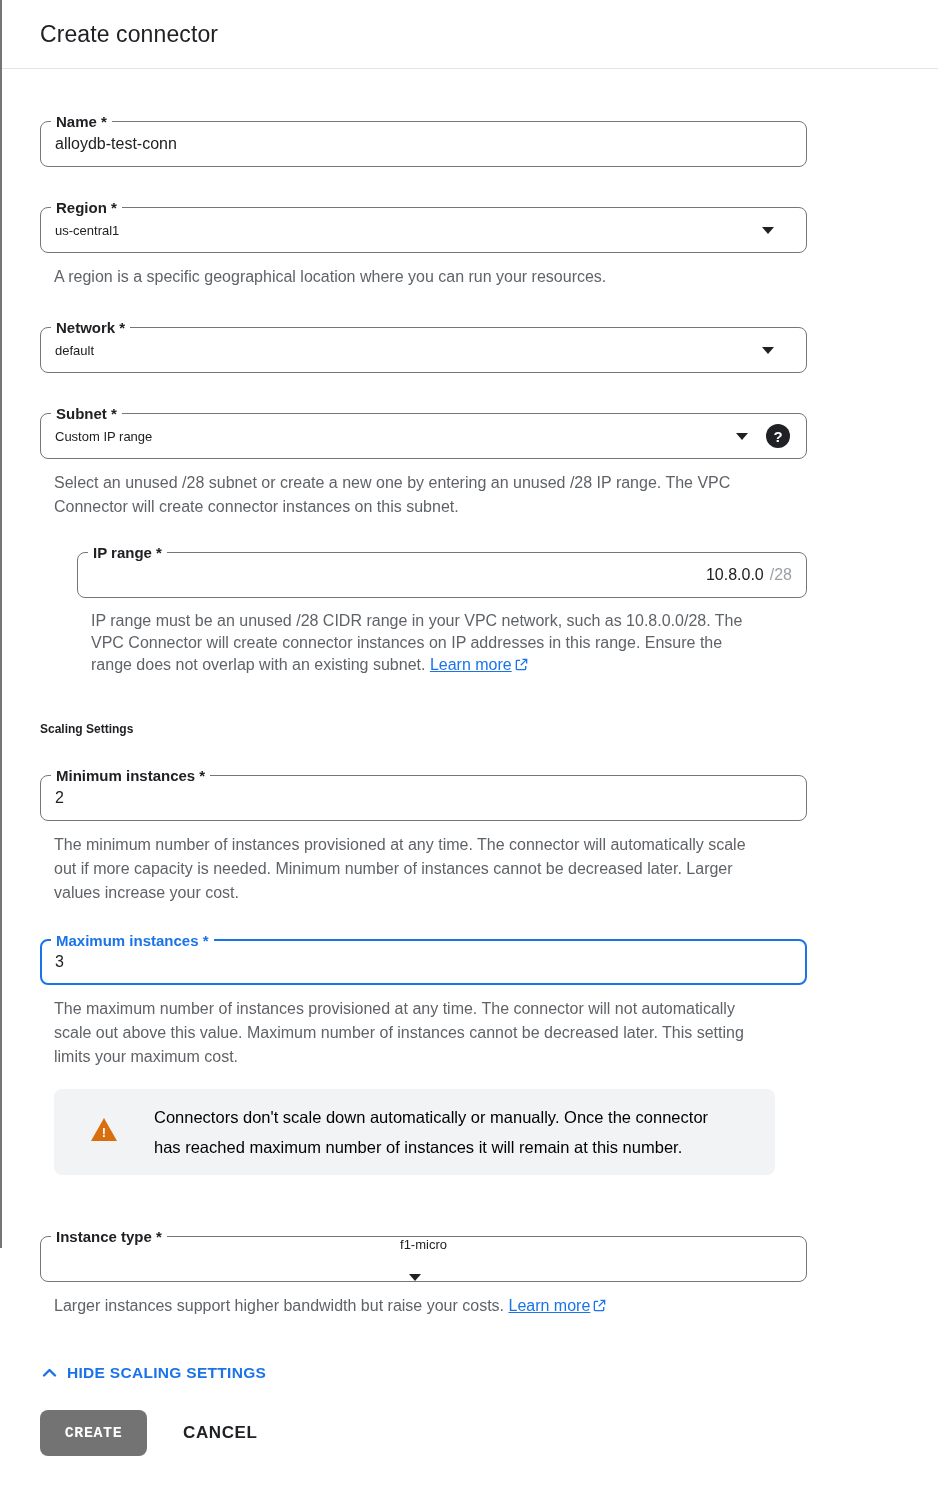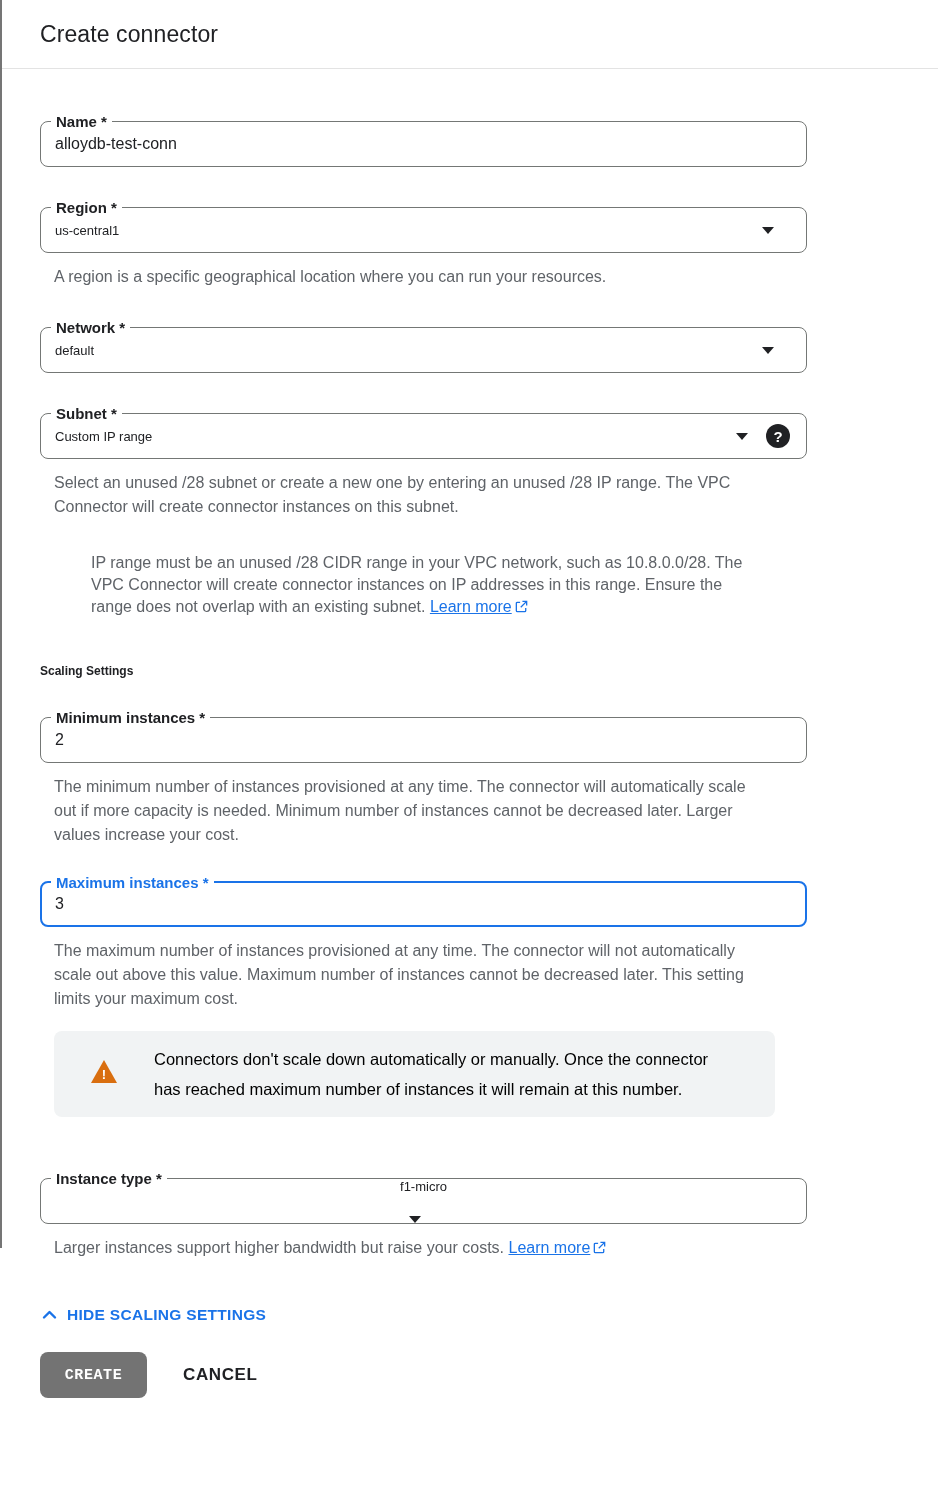--- a/index.html
+++ b/index.html
@@ -161,20 +161,25 @@
 
     <div class="ofield select mt-subnet">
       <span class="flabel">Subnet *</span>
       <span class="value">Custom IP range</span>
       <span class="caret"></span>
       <span class="help-circle">?</span>
     </div>
     <div class="helper">Select an unused /28 subnet or create a new one by entering an unused /28 IP range. The VPC Connector will create connector instances on this subnet.</div>
 
     <div class="ip-block">
+      <div class="ofield">
+        <span class="flabel">IP range *</span>
+        <input type="text" style="text-align: right;" value="10.8.0.0">
+        <span class="suffix">/28</span>
+      </div>
       <div class="helper"><span>IP range must be an unused /28 CIDR range in your VPC network, such as 10.8.0.0/28. The VPC Connector will create connector instances on IP addresses in this range. Ensure the range does not overlap with an existing subnet. </span><a class="learn-more">Learn more</a><span class="ext-icon"><svg width="15" height="15" viewBox="0 0 16 16">
               <path d="M6.5 3.5H3.6c-.6 0-1.1.5-1.1 1.1v7.8c0 .6.5 1.1 1.1 1.1h7.8c.6 0 1.1-.5 1.1-1.1V9.5" fill="none" stroke="#1a73e8" stroke-width="1.4"></path>
               <path d="M9 2.5h4.5V7" fill="none" stroke="#1a73e8" stroke-width="1.4"></path>
               <path d="M13.2 2.8L7.2 8.8" fill="none" stroke="#1a73e8" stroke-width="1.4"></path>
             </svg></span></div>
     </div>
 
     <h2 class="section-heading">Scaling Settings</h2>
 
     <div class="ofield mt-min">

